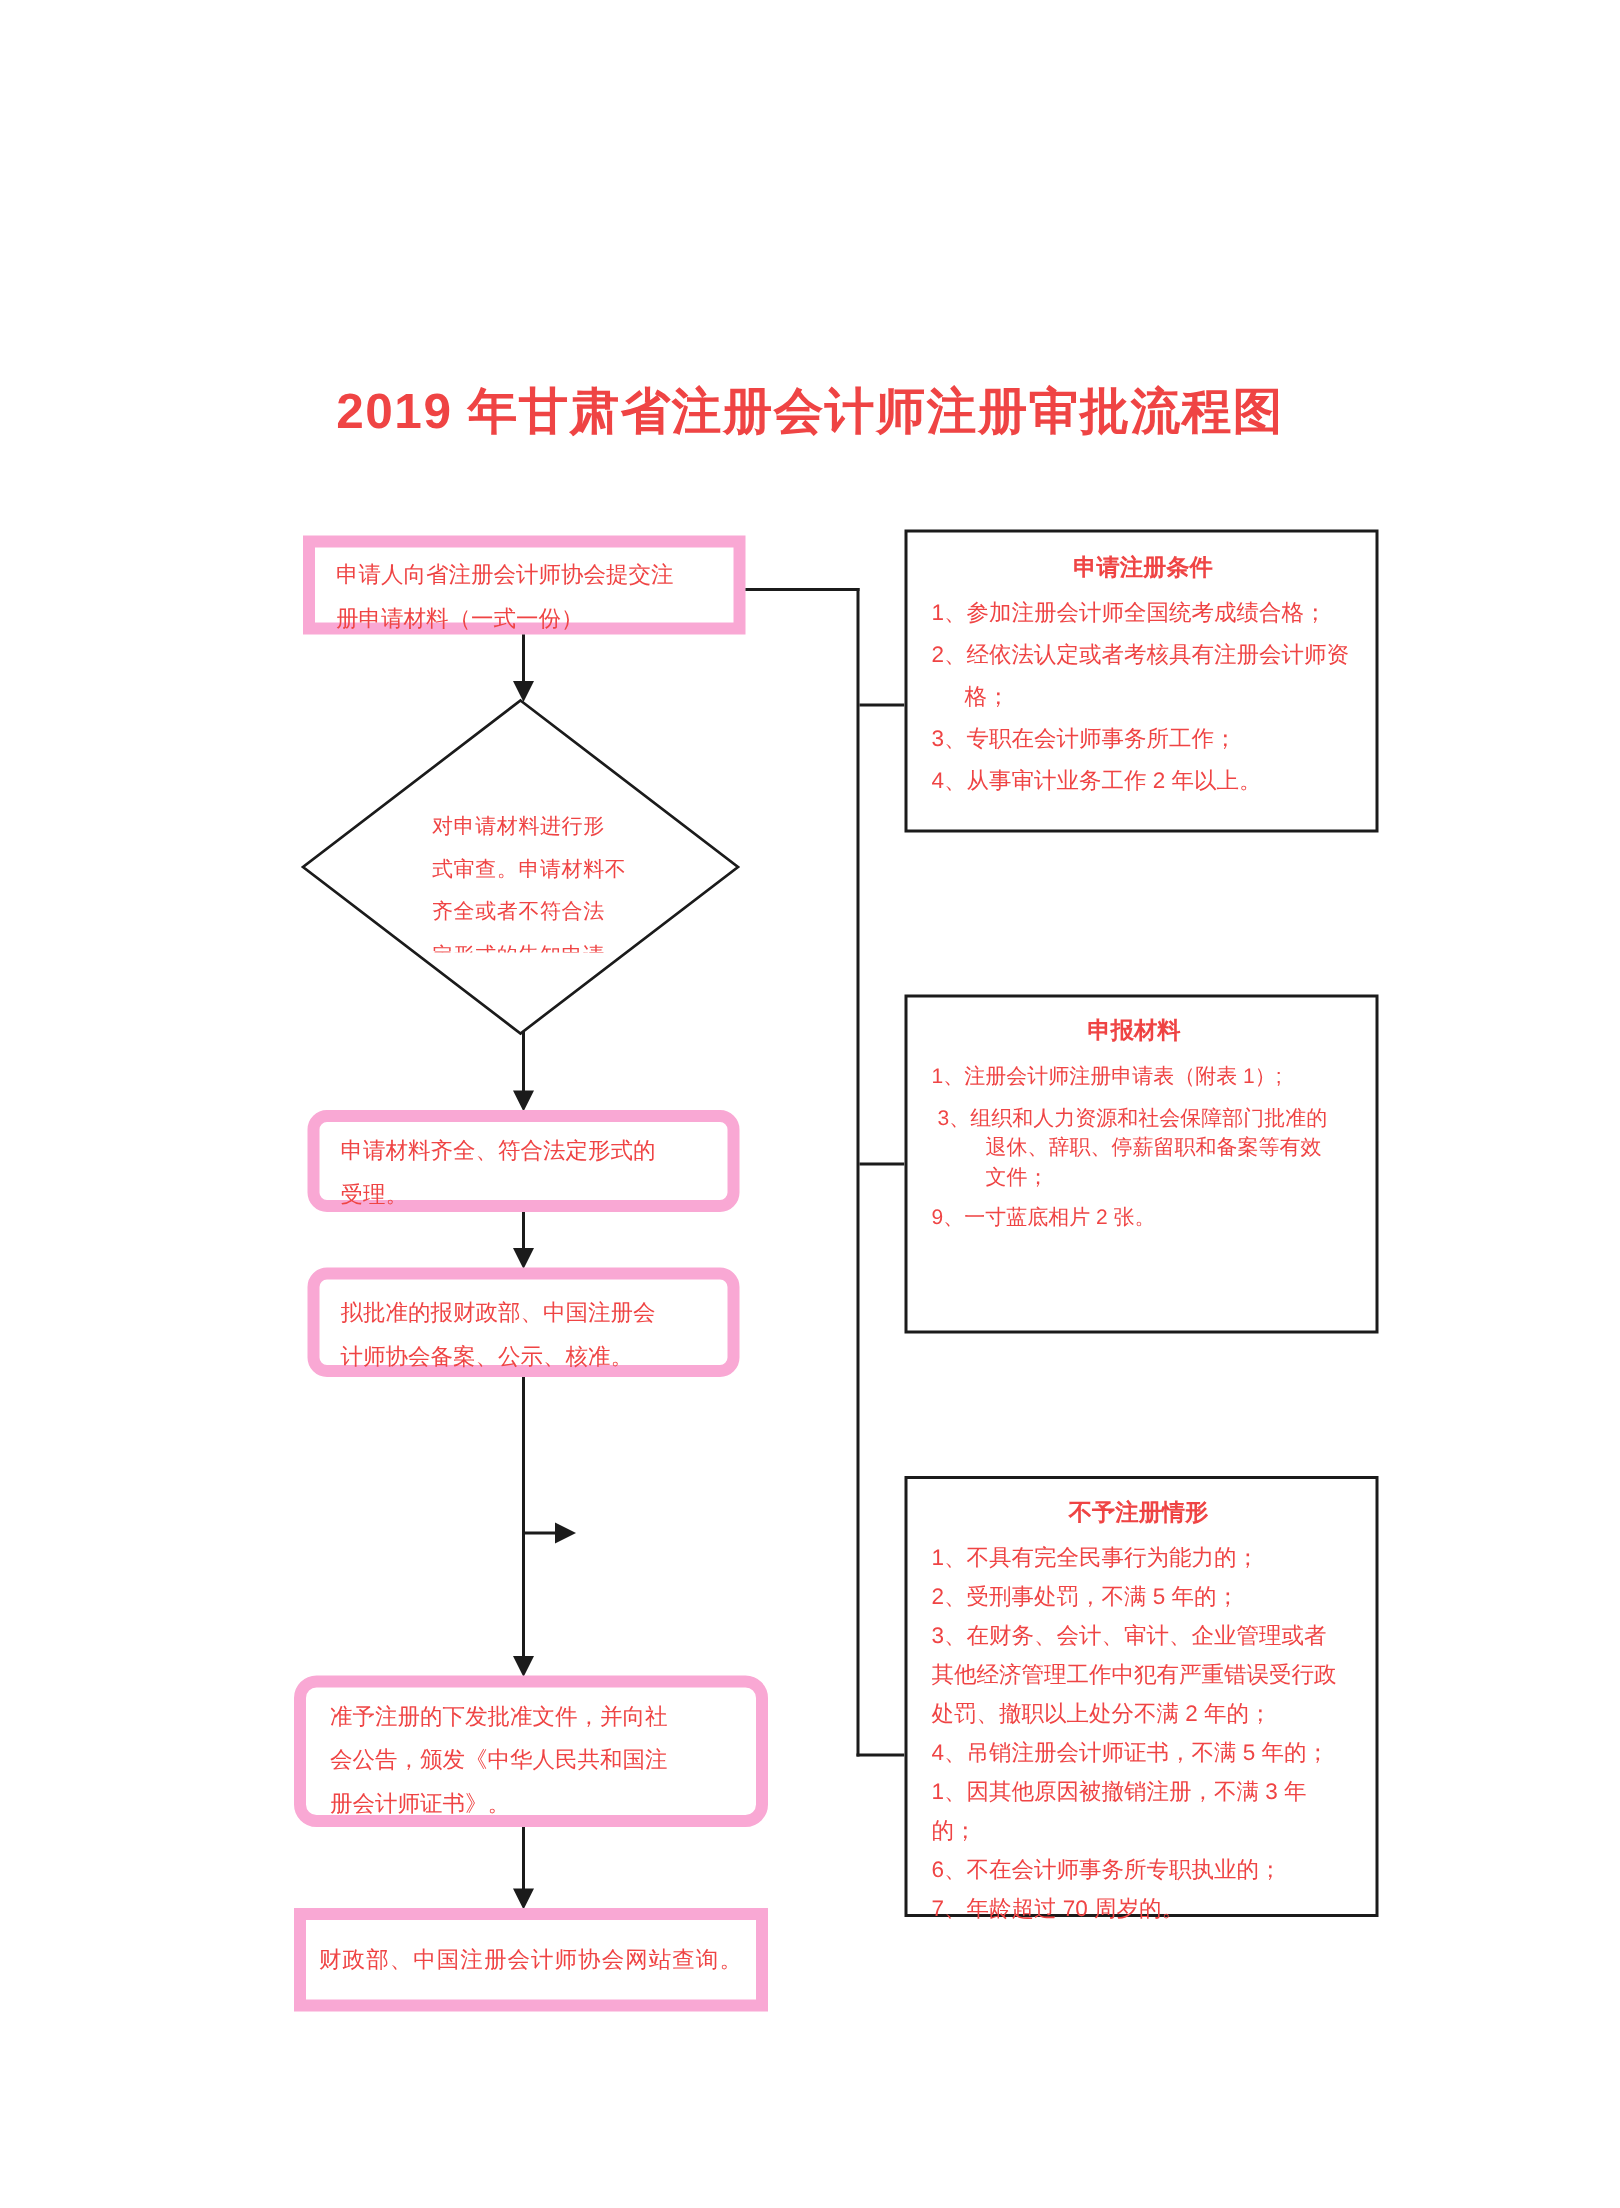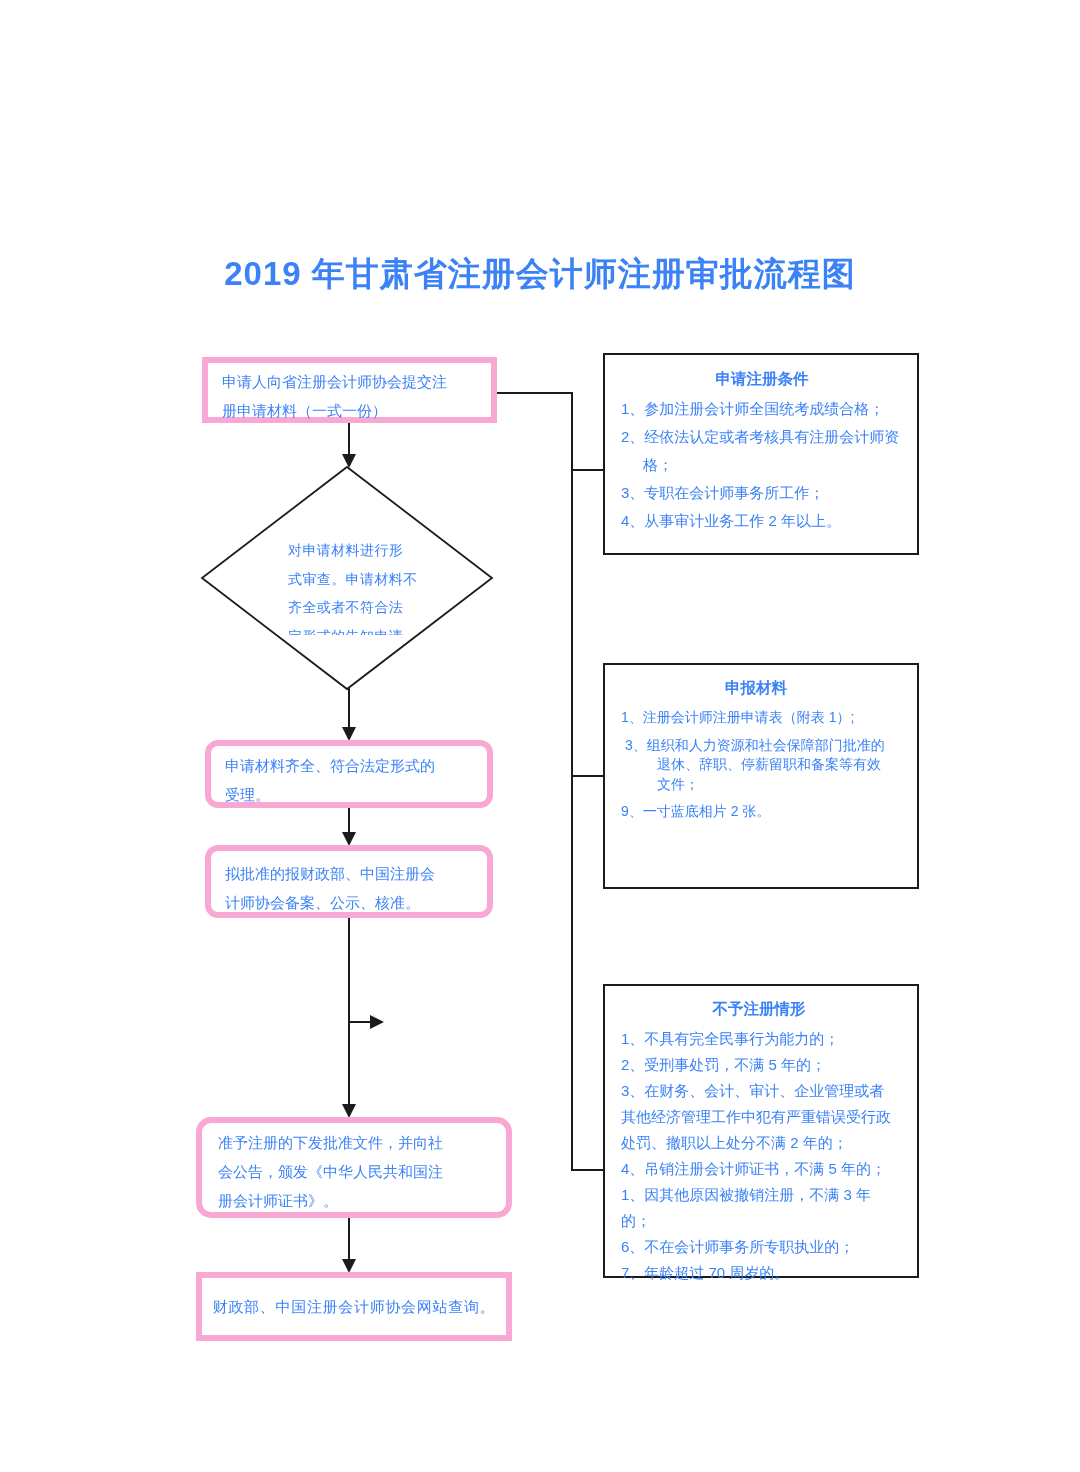--- a/index.html
+++ b/index.html
@@ -2,37 +2,37 @@
 <html><head>
 <meta charset="utf-8">
 <style>
   * { margin: 0; padding: 0; box-sizing: border-box; }
   html, body { background: #ffffff; }
   .canvas {
     position: relative;
     width: 1080px;
     height: 1472px;
     background: #ffffff;
-    color: #3b82f6;
+    color: #ef4444;
     font-family: "Liberation Sans", sans-serif;
     overflow: hidden;
   }
   .title {
     position: absolute;
     top: 252px;
     left: 0;
     width: 100%;
     text-align: center;
     font-size: 33px;
     font-weight: bold;
     letter-spacing: 1px;
   }
   .box {
     position: absolute;
-    border: 6px solid #f9a8d4;
+    border: 8px solid #f9a8d4;
     background: #ffffff;
     font-size: 15px;
     line-height: 29px;
   }
   .rounded { border-radius: 13px; }
   .line { position: absolute; background: #1b1b1b; }
   .arr-down {
     position: absolute; width: 0; height: 0;
     border-left: 7px solid transparent;
     border-right: 7px solid transparent;

